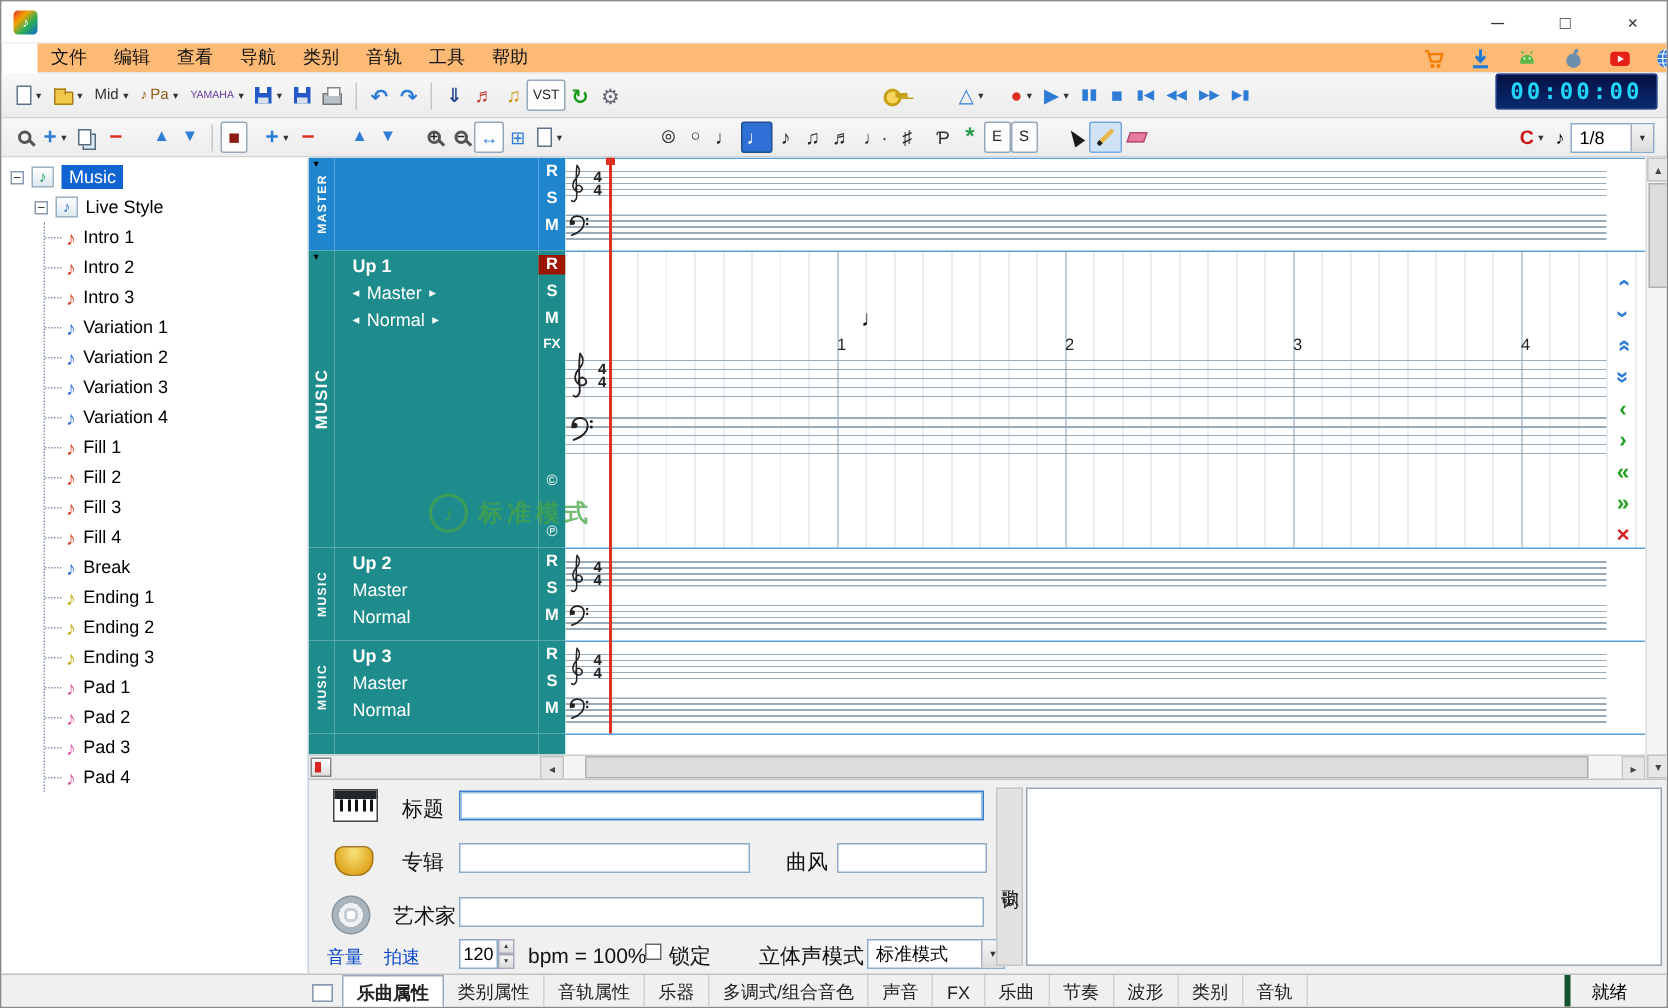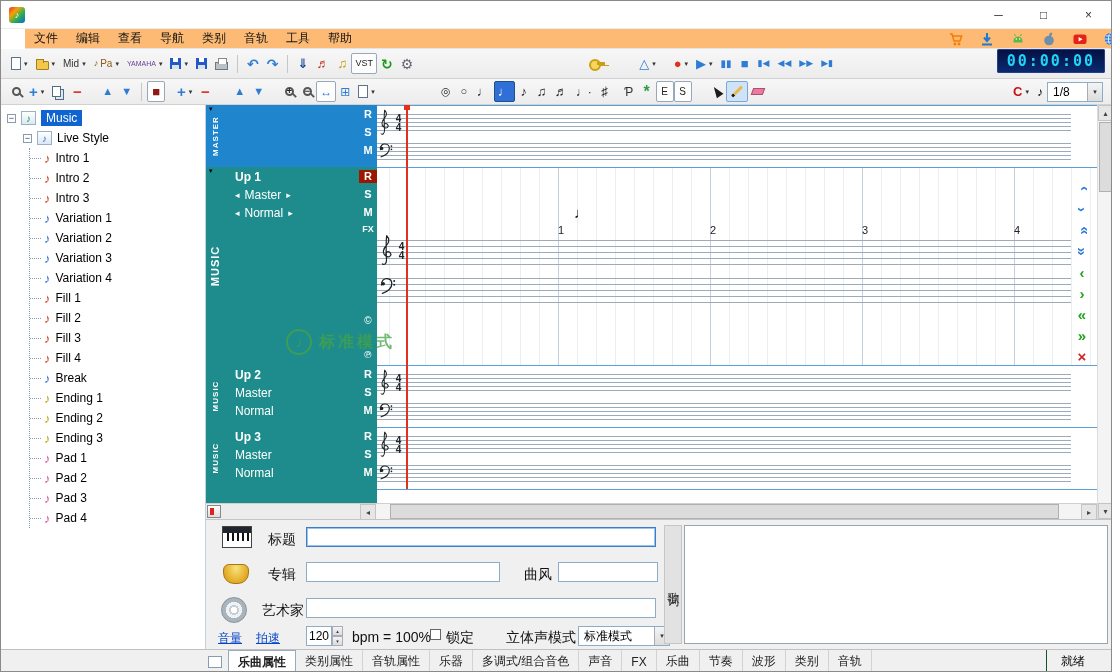--- a/index.html
+++ b/index.html
@@ -124,42 +124,42 @@
   .vs-thumb { position:absolute; left:1px; top:17px; width:13px; height:70px; background:#dcdcdc; border:1px solid #b0b0b0; cursor:pointer; }
 
   
   .props { position:absolute; left:205px; top:518px; width:907px; height:130px; background:#f0f0f0; border-top:1px solid #c4c4c4; }
   .pico { position:absolute; }
   .piano { width:30px; height:22px; border:1px solid #444; background:linear-gradient(#20262c 0 6px,#fff 6px); position:relative; }
   .piano::after { content:''; position:absolute; left:1px; top:6px; right:1px; height:8px; background:repeating-linear-gradient(90deg,transparent 0 3px,#111 3px 5px); }
   .drum { width:26px; height:20px; background:radial-gradient(ellipse at 50% 18%,#f8e27a,#e0a61e 75%); border-radius:6px 6px 11px 11px; border:1px solid #a8761a; }
   .cd { width:26px; height:26px; border-radius:50%; border:1px solid #8a96a0; background:radial-gradient(circle,#ffffff 0 3px,#c7ced4 3px 5px,#eef2f5 5px 8px,#aab4bc 8px 12px,#8c98a2 12px); }
   .plabel { position:absolute; font-size:14px; color:#111; white-space:nowrap; }
-  .plink { position:absolute; font-size:12px; color:#0645c8; text-decoration:underline; cursor:pointer; white-space:nowrap; }
+  .plink { position:absolute; font-size:12px; color:#0645c8; cursor:pointer; white-space:nowrap; }
   .pinput { position:absolute; height:20px; border:1px solid #8cacc8; background:#fff; font-size:12px; padding:0 4px; font-family:inherit; }
   .pinput.focus { border-color:#3a7ec8; box-shadow:0 0 0 1px #9cc4e8 inset; }
   .spinner { position:absolute; display:flex; height:20px; }
   .spinner input { width:26px; border:1px solid #8cacc8; font-size:12px; padding:0 2px; font-family:inherit; }
   .spin-btns { display:flex; flex-direction:column; width:11px; }
   .spin-btns span { flex:1; background:linear-gradient(#f4f4f4,#dcdcdc); border:1px solid #aab; font-size:5px; display:flex; align-items:center; justify-content:center; color:#333; cursor:pointer; }
   .cb { position:absolute; width:11px; height:11px; border:1px solid #666; background:#fff; cursor:pointer; }
   .lyr-strip { position:absolute; left:458px; top:5px; width:18px; height:119px; background:#e2e2e2; border:1px solid #c6c6c6; display:flex; align-items:center; justify-content:center; }
   .lyr-strip span { writing-mode:vertical-rl; font-size:12px; color:#222; letter-spacing:2px; }
   .lyrics { position:absolute; left:478px; top:5px; width:424px; height:119px; border:1px solid #98a4ae; background:#fff; resize:none; font-family:inherit; font-size:12px; }
 
   
   .tabbar { position:absolute; left:0; top:648px; width:100%; height:24px; background:#f0f0f0; border-top:1px solid #c0c0c0; display:flex; align-items:center; padding-left:205px; }
   .panel-ico { width:14px; height:12px; border:1px solid #8a9ab0; margin:0 6px 0 2px; background:
       linear-gradient(#fff,#fff) padding-box,
       repeating-linear-gradient(90deg,#9ab 0 1px,transparent 1px 4px),
       repeating-linear-gradient(#9ab 0 1px,transparent 1px 4px); cursor:pointer; flex:none; }
   .tabs { display:flex; align-items:center; height:100%; }
   .tab { padding:4px 9px; font-size:12px; color:#222; border-right:1px solid #d2d2d2; cursor:pointer; white-space:nowrap; height:100%; display:flex; align-items:center; }
   .tab.active { background:#fff; border:1px solid #9aaabb; border-bottom:none; font-weight:bold; }
-  .status-wrap { margin-left:auto; display:flex; align-items:center; height:100%; border-left:1px solid #14532d; padding:0 26px 0 14px; }
+  .status-wrap { margin-left:auto; display:flex; align-items:center; height:100%; border-left:4px solid #14532d; padding:0 26px 0 14px; }
 </style>
 </head>
 <body>
 
 <svg width="0" height="0" style="position:absolute">
   <defs>
     <symbol id="clefG" viewBox="0 0 14 36">
       <path d="M7.2 1.5 C10 4.5 10 8.5 7 11.8 C3.4 15.6 2.2 20.5 6.2 23.4 C10 26 13.2 22.4 10.8 19.8 C8.8 17.6 5.6 19 6.4 22.2 M7.2 1.5 C6.2 8 6.6 19 7 27.5 C7.2 31.5 4.4 33.6 2.6 31.8" fill="none" stroke="currentColor" stroke-width="1.3" stroke-linecap="round"></path>
     </symbol>
     <symbol id="clefF" viewBox="0 0 16 18">

